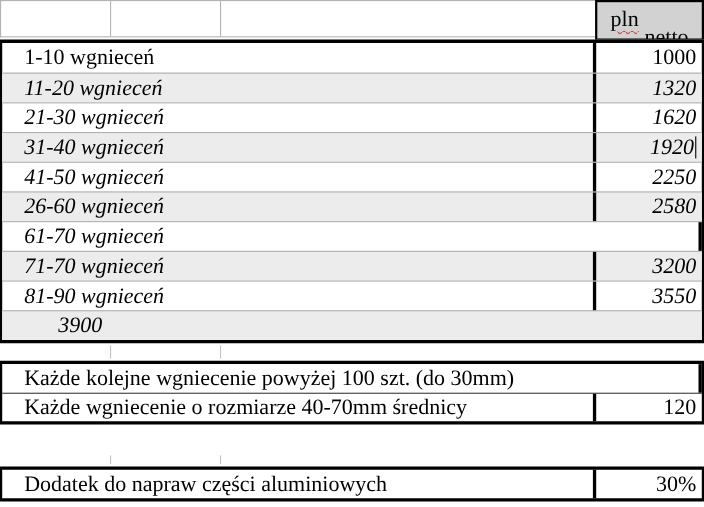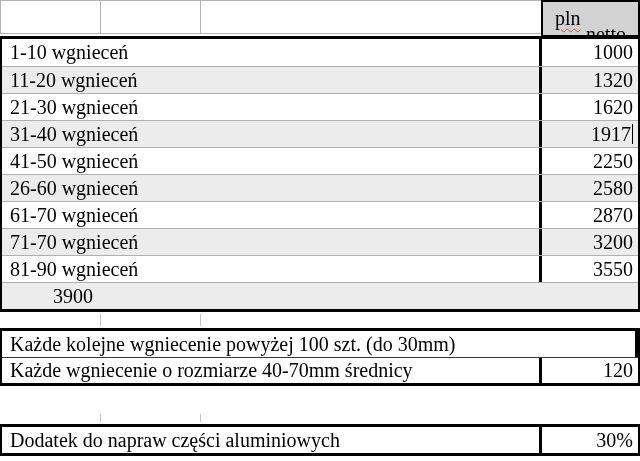--- a/index.html
+++ b/index.html
@@ -53,33 +53,33 @@
     width: 640px;
     box-sizing: border-box;
     border: solid #000;
     border-width: 3px 2px 3px 2px;
     background: #fff;
   }
   .row { display: flex; box-sizing: border-box; height: 27px; }
   .row .label {
     flex: 1;
     border-right: 3px solid #000;
-    padding-left: 8px;
+    padding-left: 20px;
     display: flex; align-items: center;
     white-space: nowrap; overflow: hidden;
   }
   .row .value {
     width: 96px;
     box-sizing: border-box;
     padding-right: 5px;
     display: flex; align-items: center; justify-content: flex-end;
   }
 
   .price-table { top: 36px; }
-  .price-table .row + .row { border-top: 1px solid #b0b0b0; }
+  .price-table .row + .row { border-top: 1px solid #b0b0b0; font-style: italic; }
   .price-table .row.odd { background: #ececec; }
 
   .extras-table { top: 328px; }
   .extras-table .row { height: 26px; }
   .extras-table .row + .row { border-top: 1px solid #3a3a3a; }
 
   .aluminum-table { top: 424px; }
   .aluminum-table .row { height: 26px; }
 
   
@@ -132,21 +132,21 @@
         <div class="cell label">21-30 wgnieceń</div>
         <div class="cell value">
           <span>1620</span>
 
         </div>
       </div>
 
       <div class="row odd has-caret">
         <div class="cell label">31-40 wgnieceń</div>
         <div class="cell value">
-          <span>1917</span>
+          <span>1920</span>
           <span class="caret"></span>
         </div>
       </div>
 
       <div class="row even">
         <div class="cell label">41-50 wgnieceń</div>
         <div class="cell value">
           <span>2250</span>
 
         </div>
@@ -155,24 +155,20 @@
       <div class="row odd">
         <div class="cell label">26-60 wgnieceń</div>
         <div class="cell value">
           <span>2580</span>
 
         </div>
       </div>
 
       <div class="row even">
         <div class="cell label">61-70 wgnieceń</div>
-        <div class="cell value">
-          <span>2870</span>
-
-        </div>
       </div>
 
       <div class="row odd">
         <div class="cell label">71-70 wgnieceń</div>
         <div class="cell value">
           <span>3200</span>
 
         </div>
       </div>
 

